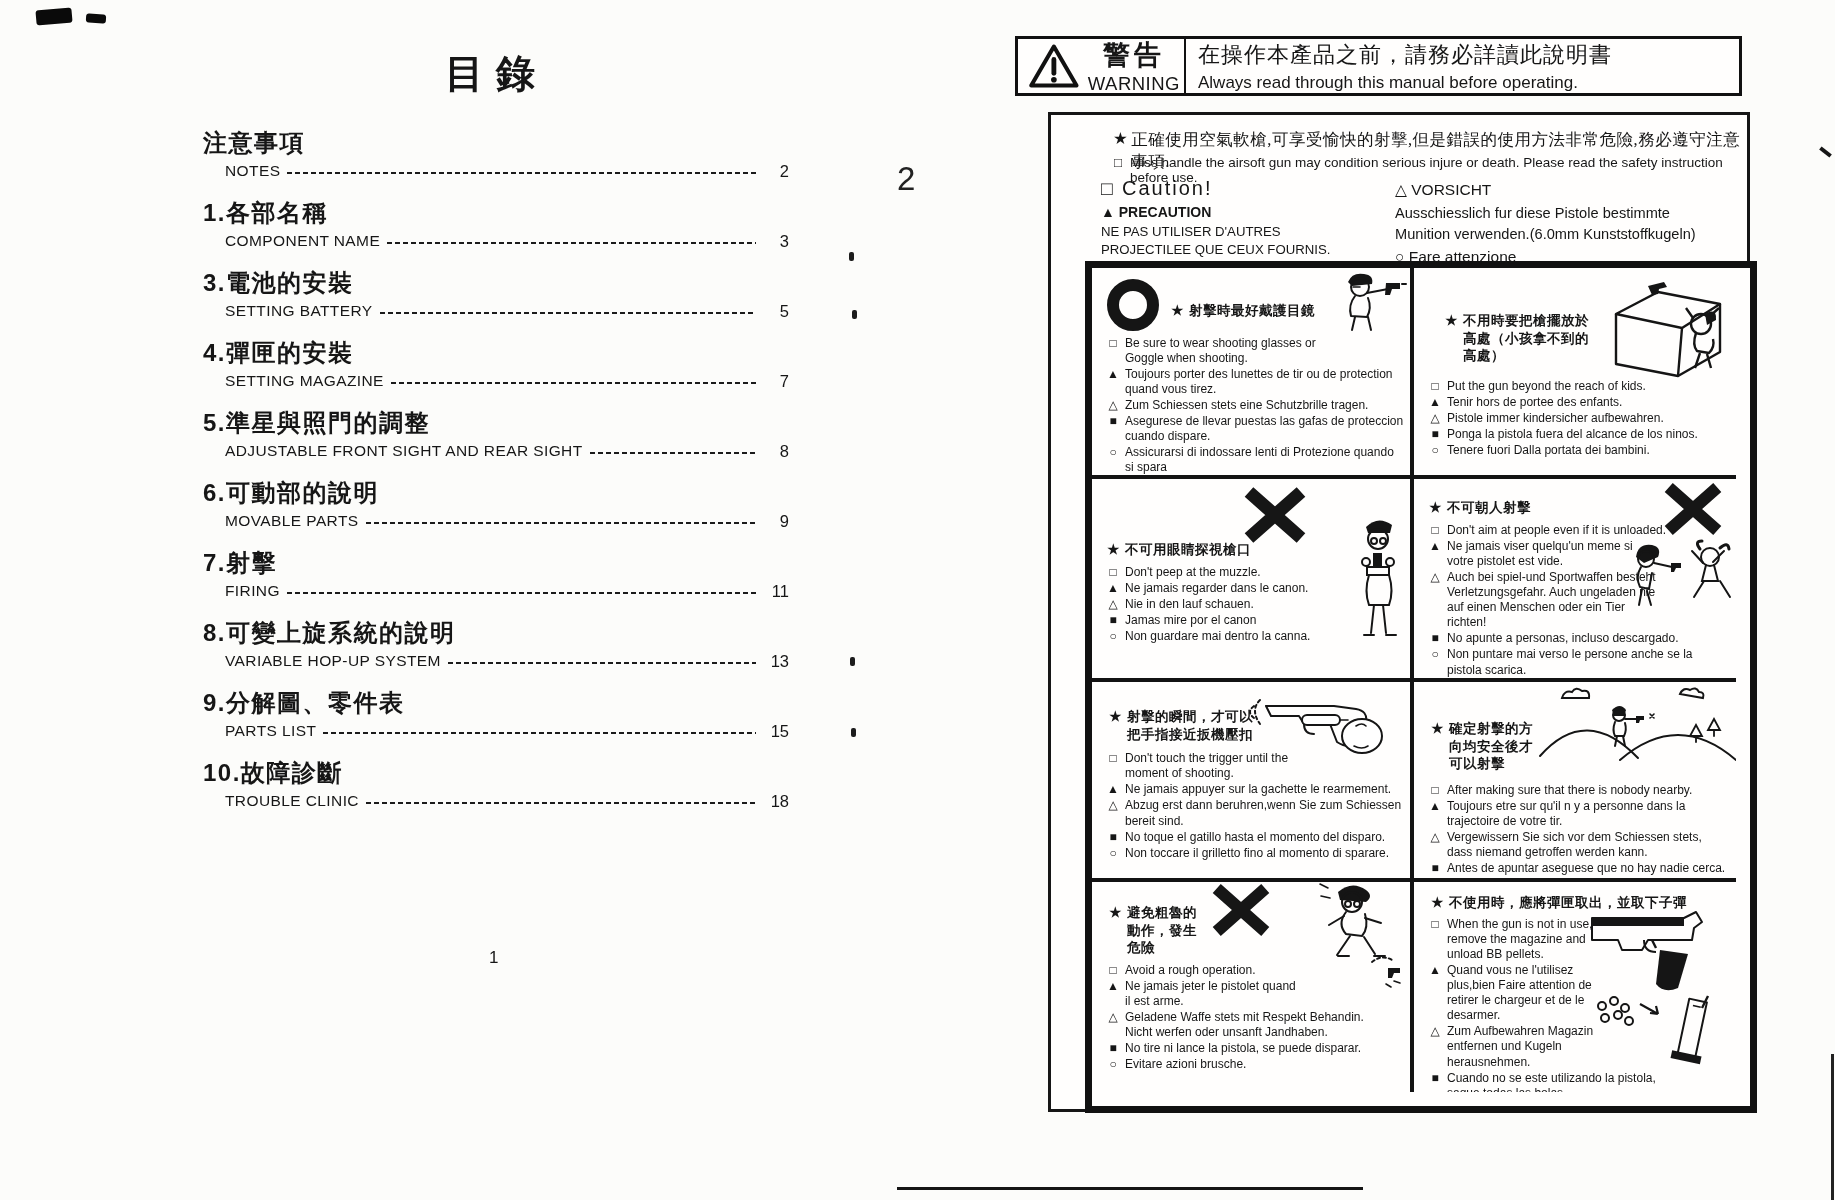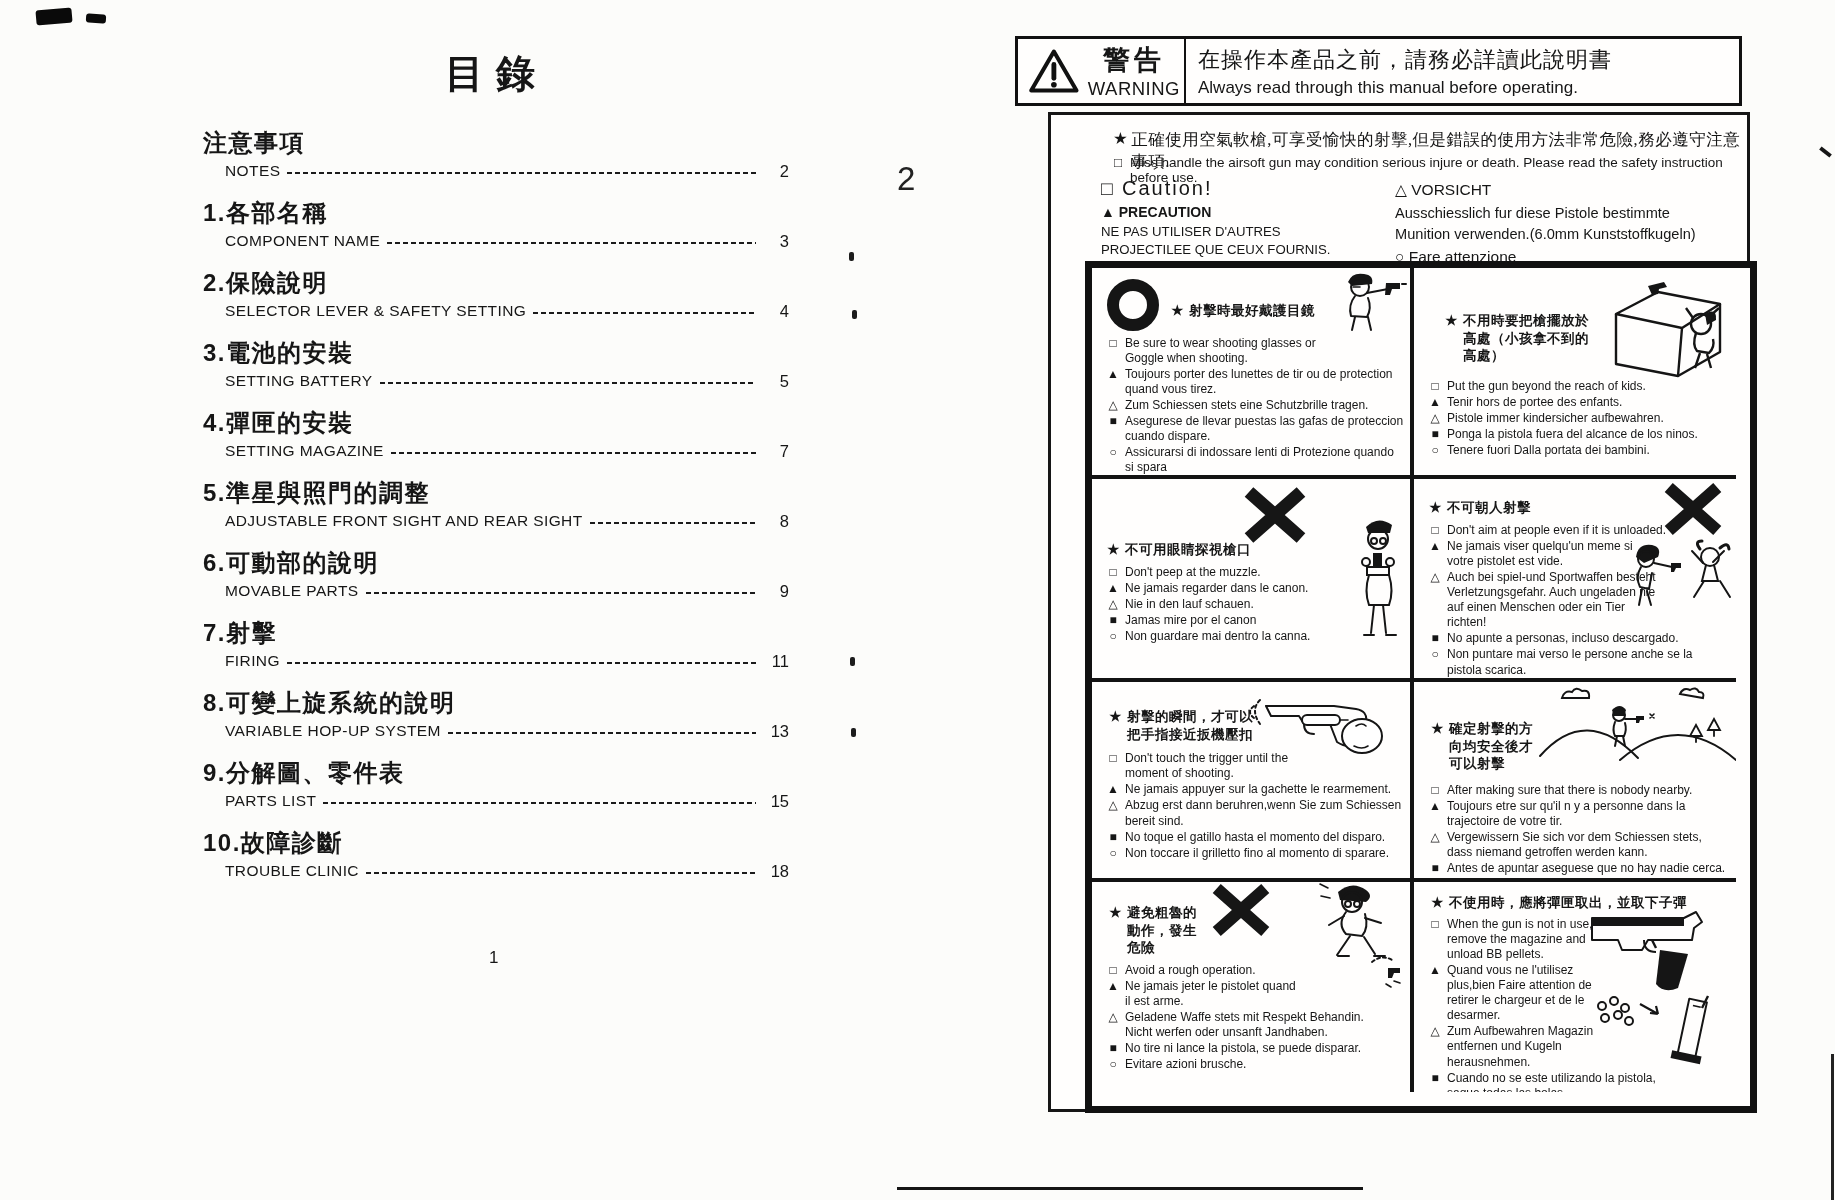--- a/index.html
+++ b/index.html
@@ -27,21 +27,21 @@
   .toc-enrow{display:flex;align-items:center;padding-left:22px;margin-top:4px;}
   .toc-en{font-size:15.5px;letter-spacing:.4px;white-space:nowrap;}
   .leader{flex:1;height:2px;margin:3px 7px 0 7px;
     background:repeating-linear-gradient(90deg,#1b1b1b 0 5px,transparent 5px 8px);}
   .toc-pg{font-size:16.5px;min-width:26px;text-align:right;}
   .pagenum{position:absolute;font-size:17px;}
   .pn1{left:489px;top:948px;}
   .pn2{left:1200px;top:956px;}
 
   
-  .wh{position:absolute;left:1015px;top:36px;width:727px;height:70px;border:3px solid #111;
+  .wh{position:absolute;left:1015px;top:36px;width:727px;height:60px;border:3px solid #111;
       display:flex;background:#fffefd;box-sizing:border-box;}
   .wh-left{width:168px;border-right:2px solid #111;display:flex;align-items:center;gap:8px;
       padding:4px 4px 4px 10px;box-sizing:border-box;}
   .wh-titles{display:flex;flex-direction:column;align-items:center;}
   .wh-zh{font-size:27px;font-weight:bold;letter-spacing:4px;}
   .wh-en{font-size:18.5px;font-weight:normal;letter-spacing:.5px;}
   .wh-right{flex:1;padding:4px 12px;display:flex;flex-direction:column;justify-content:center;}
   .wh-mzh{font-size:22px;letter-spacing:1px;}
   .wh-men{font-size:17px;margin-top:3px;}
 
@@ -128,28 +128,20 @@
   </div>
   <div class="toc-entry">
     <div class="toc-zh">1.各部名稱</div>
     <div class="toc-enrow">
       <span class="toc-en">COMPONENT NAME</span>
       <span class="leader"></span>
       <span class="toc-pg">3</span>
     </div>
   </div>
   <div class="toc-entry">
-    <div class="toc-zh">2.保險說明</div>
-    <div class="toc-enrow">
-      <span class="toc-en">SELECTOR LEVER &amp; SAFETY SETTING</span>
-      <span class="leader"></span>
-      <span class="toc-pg">4</span>
-    </div>
-  </div>
-  <div class="toc-entry">
     <div class="toc-zh">3.電池的安裝</div>
     <div class="toc-enrow">
       <span class="toc-en">SETTING BATTERY</span>
       <span class="leader"></span>
       <span class="toc-pg">5</span>
     </div>
   </div>
   <div class="toc-entry">
     <div class="toc-zh">4.彈匣的安裝</div>
     <div class="toc-enrow">

